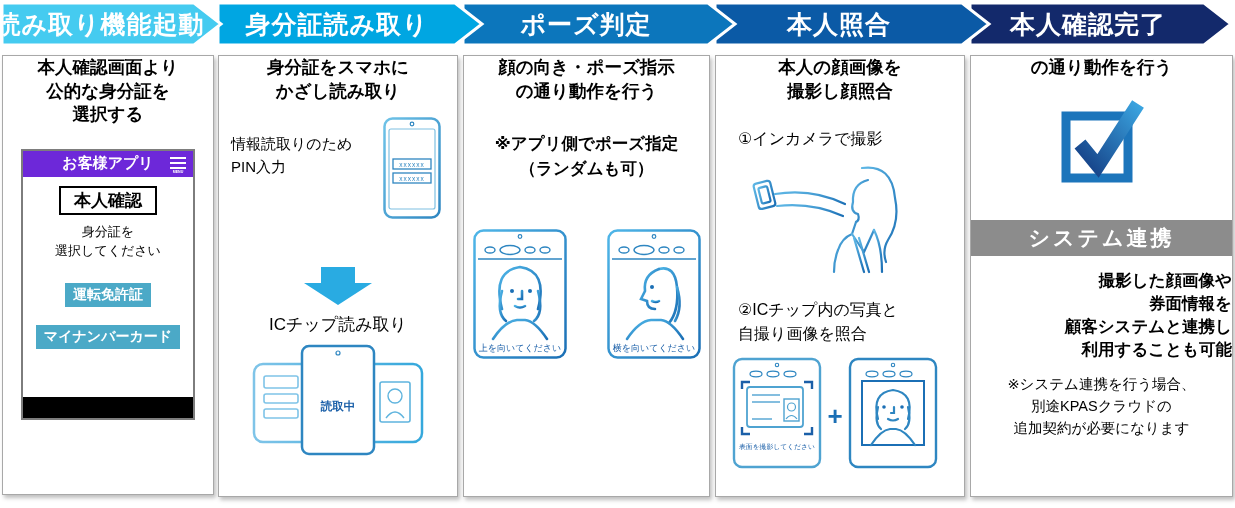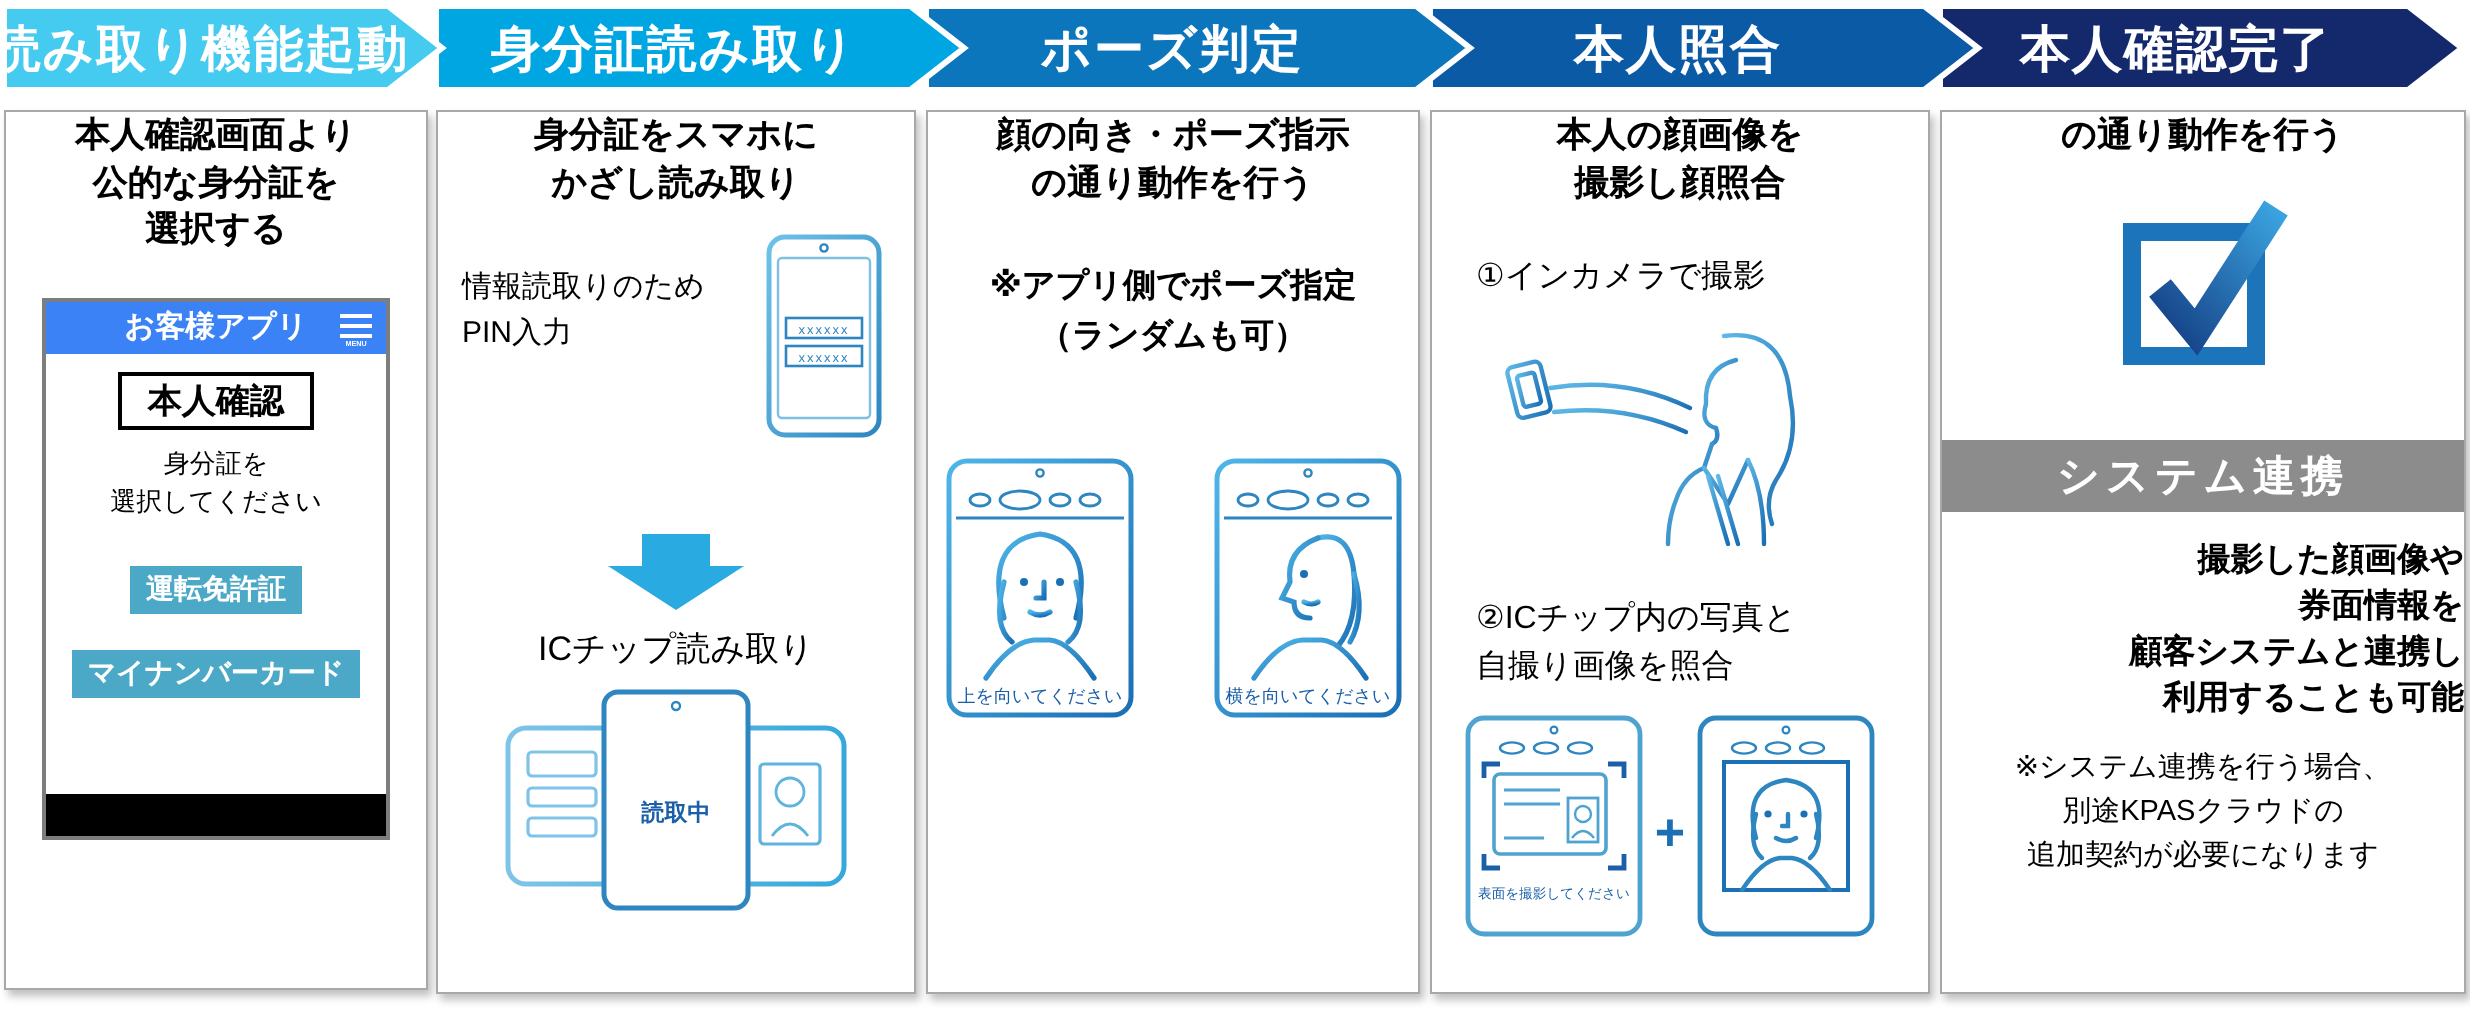--- a/index.html
+++ b/index.html
@@ -25,21 +25,21 @@
   #col4{left:715px;width:250px;height:442px;}
   #col5{left:970px;width:263px;height:442px;}
 
   .heading{font-weight:bold;font-size:17.5px;text-align:center;white-space:pre-line;
            line-height:1.35;}
   .preline{white-space:pre-line;}
 
   
   .phone1{width:174px;height:271px;margin:22px auto 0;border:2px solid #7d7d7d;
           display:flex;flex-direction:column;box-sizing:border-box;background:#fff;}
-  .phone1-header{height:26px;background:#3b82f6;color:#fff;display:flex;align-items:center;
+  .phone1-header{height:26px;background:#6d28d9;color:#fff;display:flex;align-items:center;
                  justify-content:center;font-weight:bold;font-size:15px;position:relative;flex:0 0 auto;}
   .hamburger{position:absolute;right:5px;top:3px;}
   .screen-title{margin:9px auto 0;border:2px solid #000;padding:1px 13px;font-size:17px;
                 font-weight:bold;width:fit-content;}
   .instruction{font-size:13px;margin-top:8px;text-align:center;line-height:1.45;}
   .app-btn{background:#4BA9C7;color:#fff;font-weight:bold;font-size:14px;text-align:center;
            padding:3px 8px;margin:0 auto;width:fit-content;}
   .btn1{margin-top:22px;}
   .btn2{margin-top:18px;}
   .phone1-footer{margin-top:auto;height:21px;background:#000;flex:0 0 auto;}

